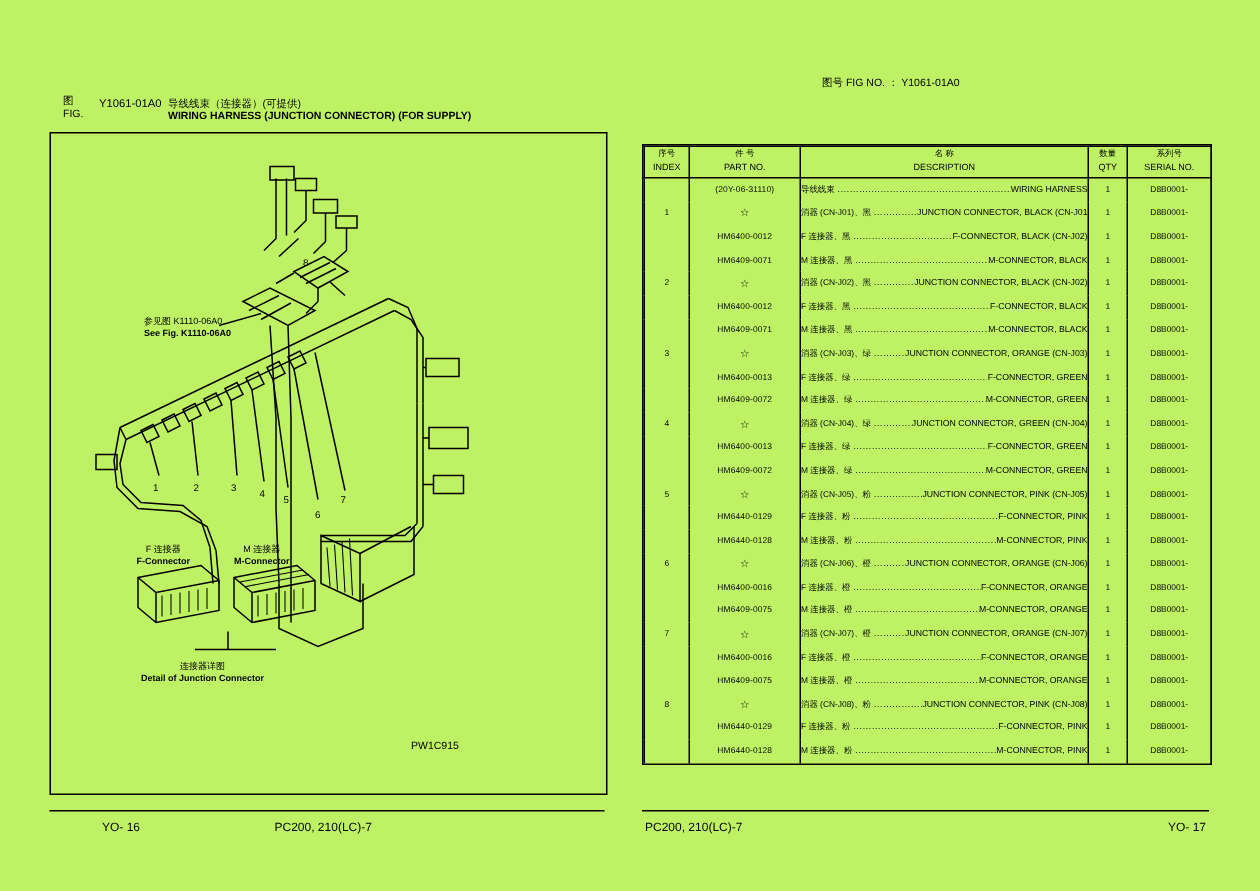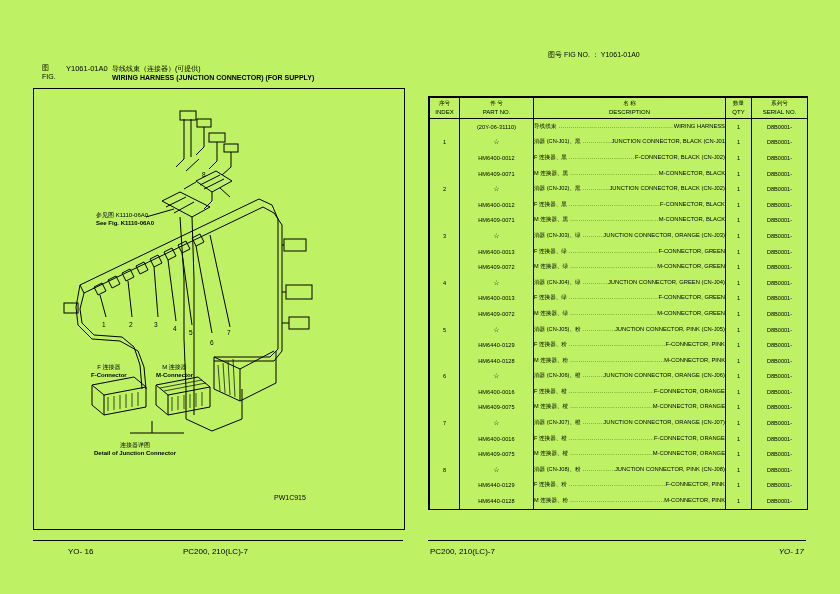--- a/index.html
+++ b/index.html
@@ -222,21 +222,20 @@
     position: absolute;
     left: 2px;
     top: 6px;
     font-size: 8px;
   }
   .right-footer .page-no {
     position: absolute;
     right: 2px;
     top: 6px;
     font-size: 8px;
-    font-style: italic;
   }
 </style>
 </head>
 <body>
 
 <div id="page">
 
   <div class="left-page">
 
     <div class="fig-label-block">

